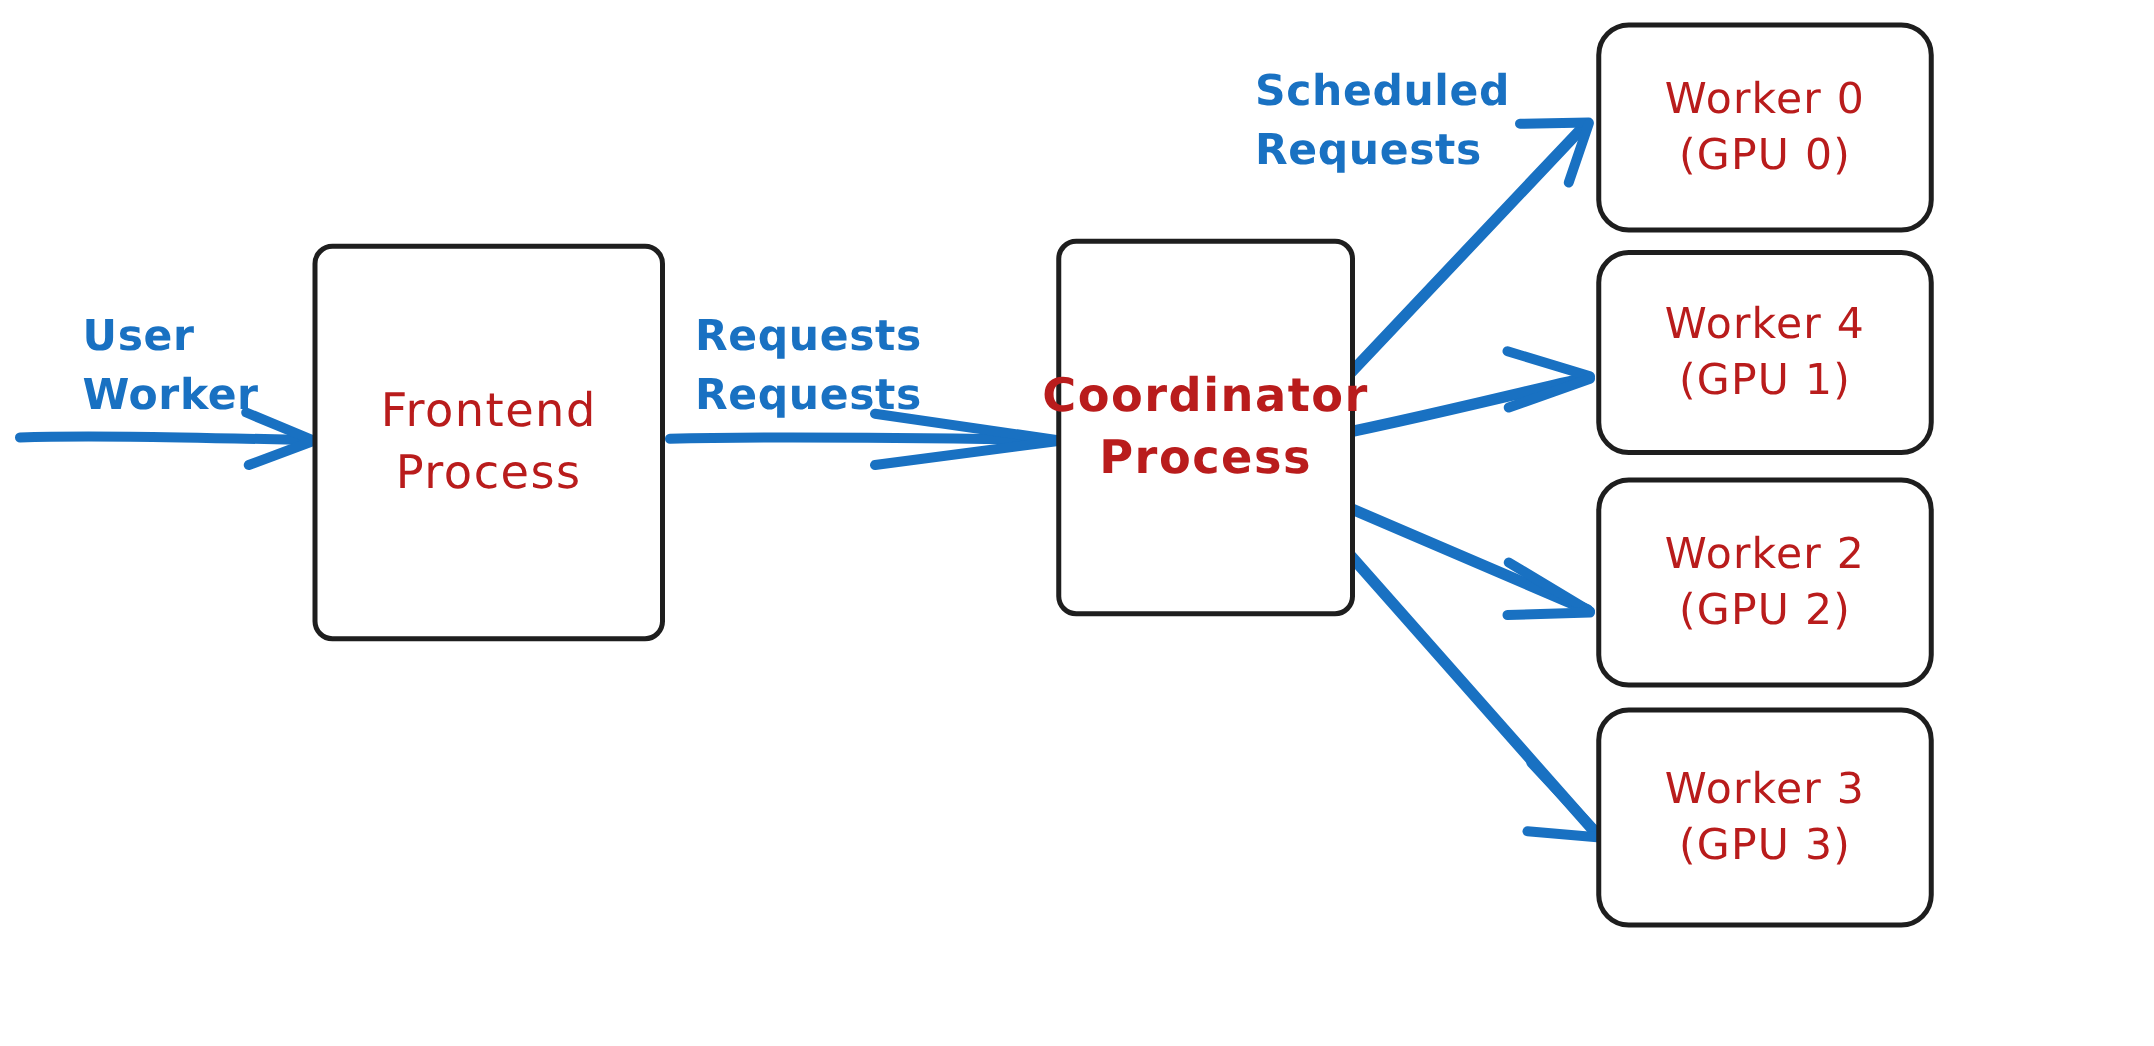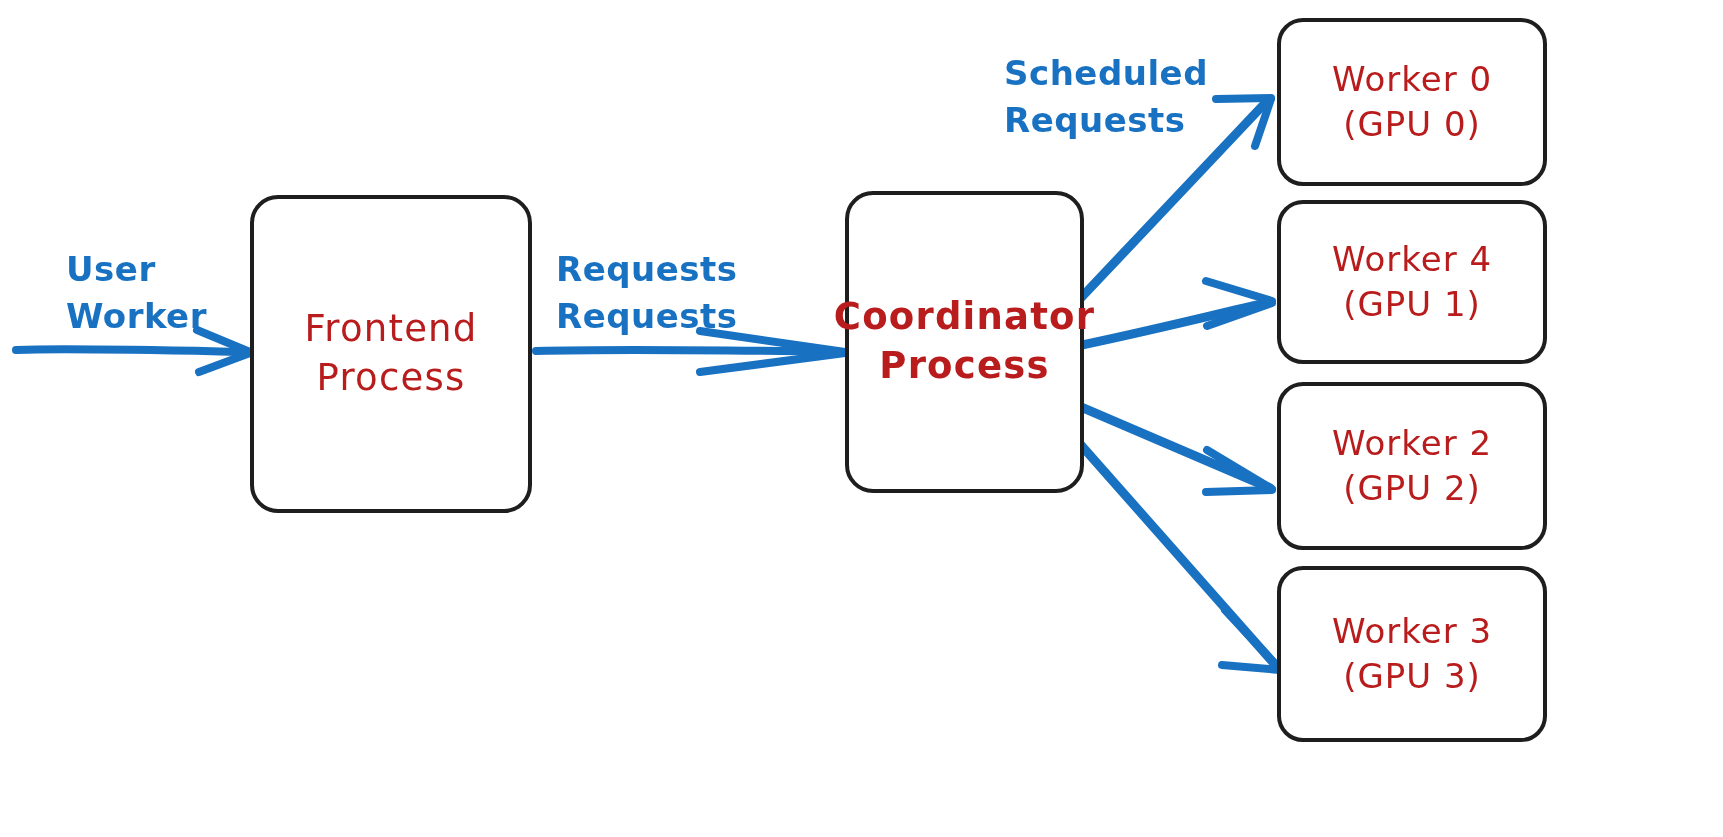--- a/index.html
+++ b/index.html
@@ -21,21 +21,21 @@
     position: absolute;
     left: 0;
     top: 0;
     width: 1723px;
     height: 837px;
   }
   .node-box {
     position: absolute;
     box-sizing: border-box;
     border: 4px solid #1e1e1e;
-    border-radius: 28px;
+    border-radius: 16px;
     background: #ffffff;
     display: flex;
     flex-direction: column;
     align-items: center;
     justify-content: center;
     z-index: 3;
   }
   .node-line {
     font-family: "DejaVu Sans", sans-serif;
     color: #b91c1c;

